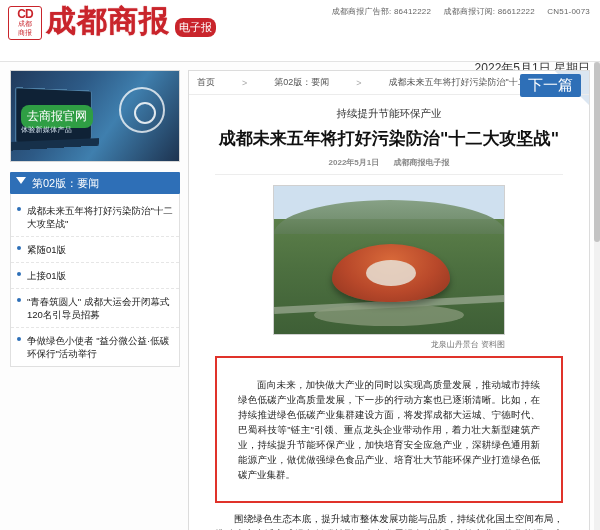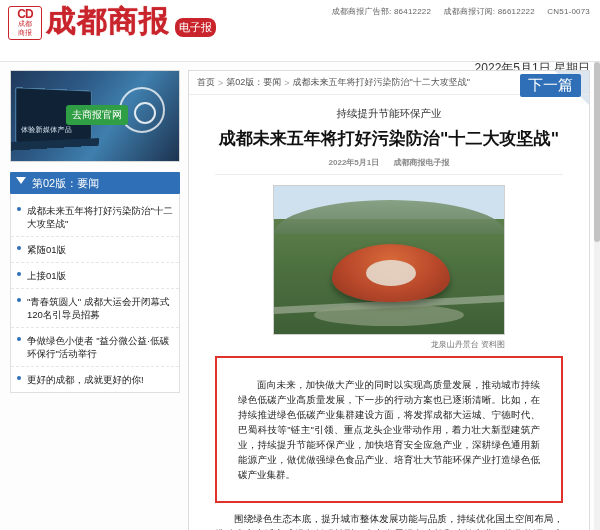--- a/index.html
+++ b/index.html
@@ -126,26 +126,25 @@
     left: 13px; top: 13px;
     width: 18px; height: 18px;
     border: 2px solid rgba(255,255,255,0.85);
     border-radius: 50%;
   }
   .promo-btn {
     position: absolute;
     left: 10px; top: 34px;
     background: #2f9e44;
     color: #fff;
-    font-size: 10px;
+    font-size: 12px;
     padding: 3px 6px;
-    border-radius: 3px;
+    border-radius: 8px;
     border: none;
     cursor: pointer;
-    margin-left: 45px;
   }
   .promo-sub {
     position: absolute;
     left: 10px; top: 54px;
     color: #dce9f5;
     font-size: 7px;
     letter-spacing: 0.3px;
   }
 
   .section-head {
@@ -209,20 +208,21 @@
   }
   .crumb-bar {
     position: relative;
     height: 24px;
     border-bottom: 1px solid #ececec;
     display: flex;
     align-items: center;
     padding: 0 8px;
     font-size: 9px;
     color: #555;
+    gap: 24px;
   }
   .crumb-bar a { color: #555; text-decoration: none; cursor: pointer; }
   .crumb-sep { margin: 0 3px; color: #aaa; }
   .next-btn {
     position: absolute;
     right: 8px; top: 3px;
     background: #2e6fb7;
     color: #fff;
     font-size: 15px;
     padding: 2px 8px;
@@ -379,21 +379,20 @@
         <span class="chev"></span>
         <span>第02版：要闻</span>
       </div>
 
       <ul class="news-list">
         <li><span class="bullet"></span><span>成都未来五年将打好污染防治"十二大攻坚战"</span></li>
         <li><span class="bullet"></span><span>紧随01版</span></li>
         <li><span class="bullet"></span><span>上接01版</span></li>
         <li><span class="bullet"></span><span>"青春筑圆人" 成都大运会开闭幕式120名引导员招募</span></li>
         <li><span class="bullet"></span><span>争做绿色小使者 "益分微公益·低碳环保行"活动举行</span></li>
-        <li><span class="bullet"></span><span>更好的成都，成就更好的你!</span></li>
       </ul>
     </div>
 
     <div class="right-col">
       <div class="corner-fold"></div>
 
       <div class="crumb-bar">
         <a>首页</a>
         <span class="crumb-sep">&gt;</span>
         <a>第02版：要闻</a>

